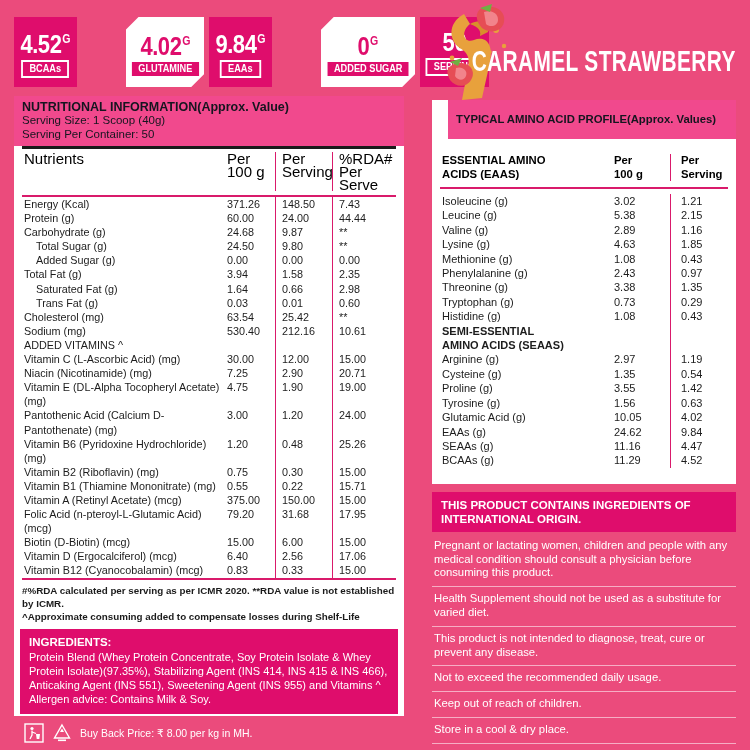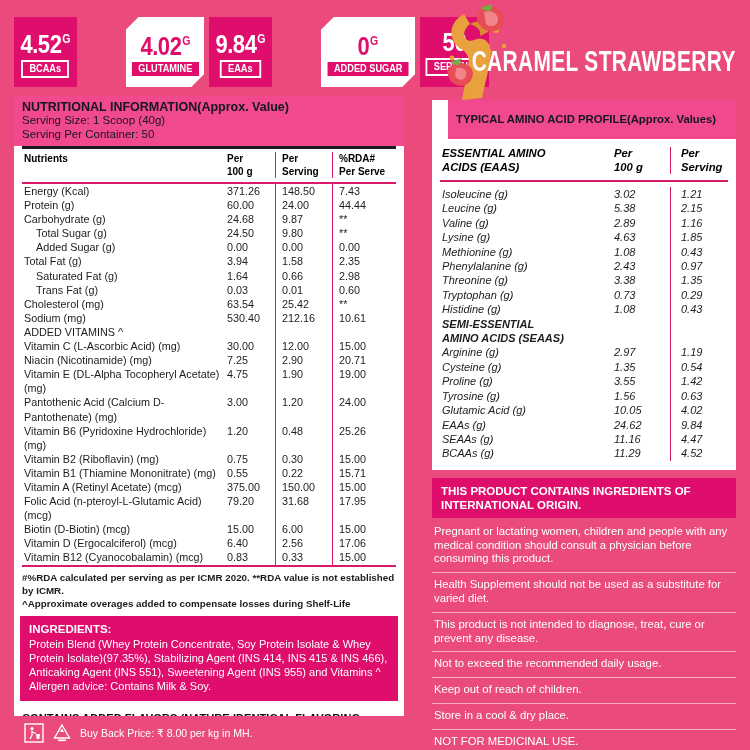--- a/index.html
+++ b/index.html
@@ -35,40 +35,40 @@
   .badge.light .label{background:var(--accent);}
   
   .flavor{position:absolute;right:14px;top:46px;color:#fff;font-weight:bold;font-size:29px;line-height:30px;white-space:nowrap;transform:scaleX(.72);transform-origin:right center;letter-spacing:.5px;}
   .flavor-art{position:absolute;left:424px;top:2px;width:118px;height:104px;pointer-events:none;}
   
   .left-panel{position:absolute;left:14px;top:96px;width:390px;height:620px;background:#fff;overflow:hidden;display:flex;flex-direction:column;}
   .nut-header{background:var(--strip);color:var(--ink);padding:4px 8px 5px;}
   .nut-header .t{font-weight:bold;font-size:12.5px;line-height:14px;}
   .nut-header .s{font-size:11.5px;line-height:13.5px;}
   .nut-table{padding:0 8px;}
-  .thead{display:flex;font-weight:bold;font-size:10px;line-height:13px;border-top:3px solid #1a1a1a;border-bottom:2px solid var(--divider);padding:3px 0 4px;}
+  .thead{display:flex;font-weight:normal;font-size:15px;line-height:13px;border-top:3px solid #1a1a1a;border-bottom:2px solid var(--divider);padding:3px 0 4px;}
   .thead .h{white-space:pre-line;}
   .c-name{flex:1;padding-left:2px;}
   .c1{width:54px;padding-left:6px;}
   .c2{width:57px;padding-left:6px;}
   .c3{width:64px;padding-left:6px;}
   .cut{border-left:1.6px solid var(--divider);}
   .nrow{display:flex;font-size:10.8px;line-height:14.1px;color:#1c1c1c;}
   .nrow .c-name.ind{padding-left:14px;}
   .tbl-end{border-bottom:2px solid var(--divider);}
   .footnotes{padding:4px 8px 3px;font-size:9.8px;line-height:13px;color:#1b1b1b;font-weight:600;}
   .ingredients{margin:3px 6px;background:var(--accent);color:#fff;padding:6px 9px 7px;font-size:11px;line-height:14.2px;}
   .ingredients .t{font-weight:bold;font-size:11.5px;margin-bottom:1px;}
   .claims{padding:8px 8px 0;}
   .claim{font-weight:bold;font-size:11.5px;line-height:13px;color:#111;margin-bottom:10px;transform:scaleX(.97);transform-origin:left;}
   
   .right-panel{position:absolute;left:432px;top:100px;width:304px;display:flex;flex-direction:column;}
   .amino-card{background:#fff;padding-bottom:6px;}
   .amino-header{background:var(--strip);color:var(--ink);font-weight:bold;font-size:11.3px;line-height:13px;padding:13px 8px;margin-left:16px;}
-  .amino-body{padding:3px 8px;font-style:italic;}
+  .amino-body{padding:10px 8px;}
   .athead{display:flex;font-weight:bold;font-size:11.3px;line-height:13.5px;padding:5px 0 6px;border-bottom:2.5px solid var(--divider);}
   .athead .h{white-space:pre-line;}
   .a-name{flex:1;padding-left:2px;white-space:pre-line;}
   .a1{width:60px;padding-left:4px;}
   .a2{width:58px;padding-left:10px;}
   .acut{border-left:1.6px solid var(--divider);}
   .arow{display:flex;font-size:11px;line-height:14.4px;color:#1c1c1c;}
   .arow.sec .a-name{font-weight:bold;}
   .arow:first-of-type{margin-top:5px;}
   .origin-box{margin-top:8px;background:var(--accent);color:#fff;font-weight:bold;font-size:11.5px;line-height:14px;padding:6px 9px;}
@@ -274,21 +274,21 @@
           <div class="c-name">Vitamin B12 (Cyanocobalamin) (mcg)</div>
           <div class="c1">0.83</div>
           <div class="c2 cut">0.33</div>
           <div class="c3 cut">15.00</div>
         </div>
       </div>
     <div class="tbl-end"></div>
   </div>
   <div class="footnotes">
     <div>#%RDA calculated per serving as per ICMR 2020. **RDA value is not established by ICMR.</div>
-    <div>^Approximate overages added to compensate losses during Shelf-Life</div>
+    <div>^Approximate consuming added to compensate losses during Shelf-Life</div>
   </div>
   <div class="ingredients">
     <div class="t">INGREDIENTS:</div>
     <div>Protein Blend (Whey Protein Concentrate, Soy Protein Isolate &amp; Whey Protein Isolate)(97.35%), Stabilizing Agent (INS 414, INS 415 &amp; INS 466), Anticaking Agent (INS 551), Sweetening Agent (INS 955) and Vitamins ^</div>
     <div>Allergen advice: Contains Milk &amp; Soy.</div>
   </div>
   <div class="claims" id="claims-list">
       <div class="claim">CONTAINS ADDED FLAVORS (NATURE IDENTICAL FLAVORING SUBSTANCES)</div>
     </div>
 </div>

